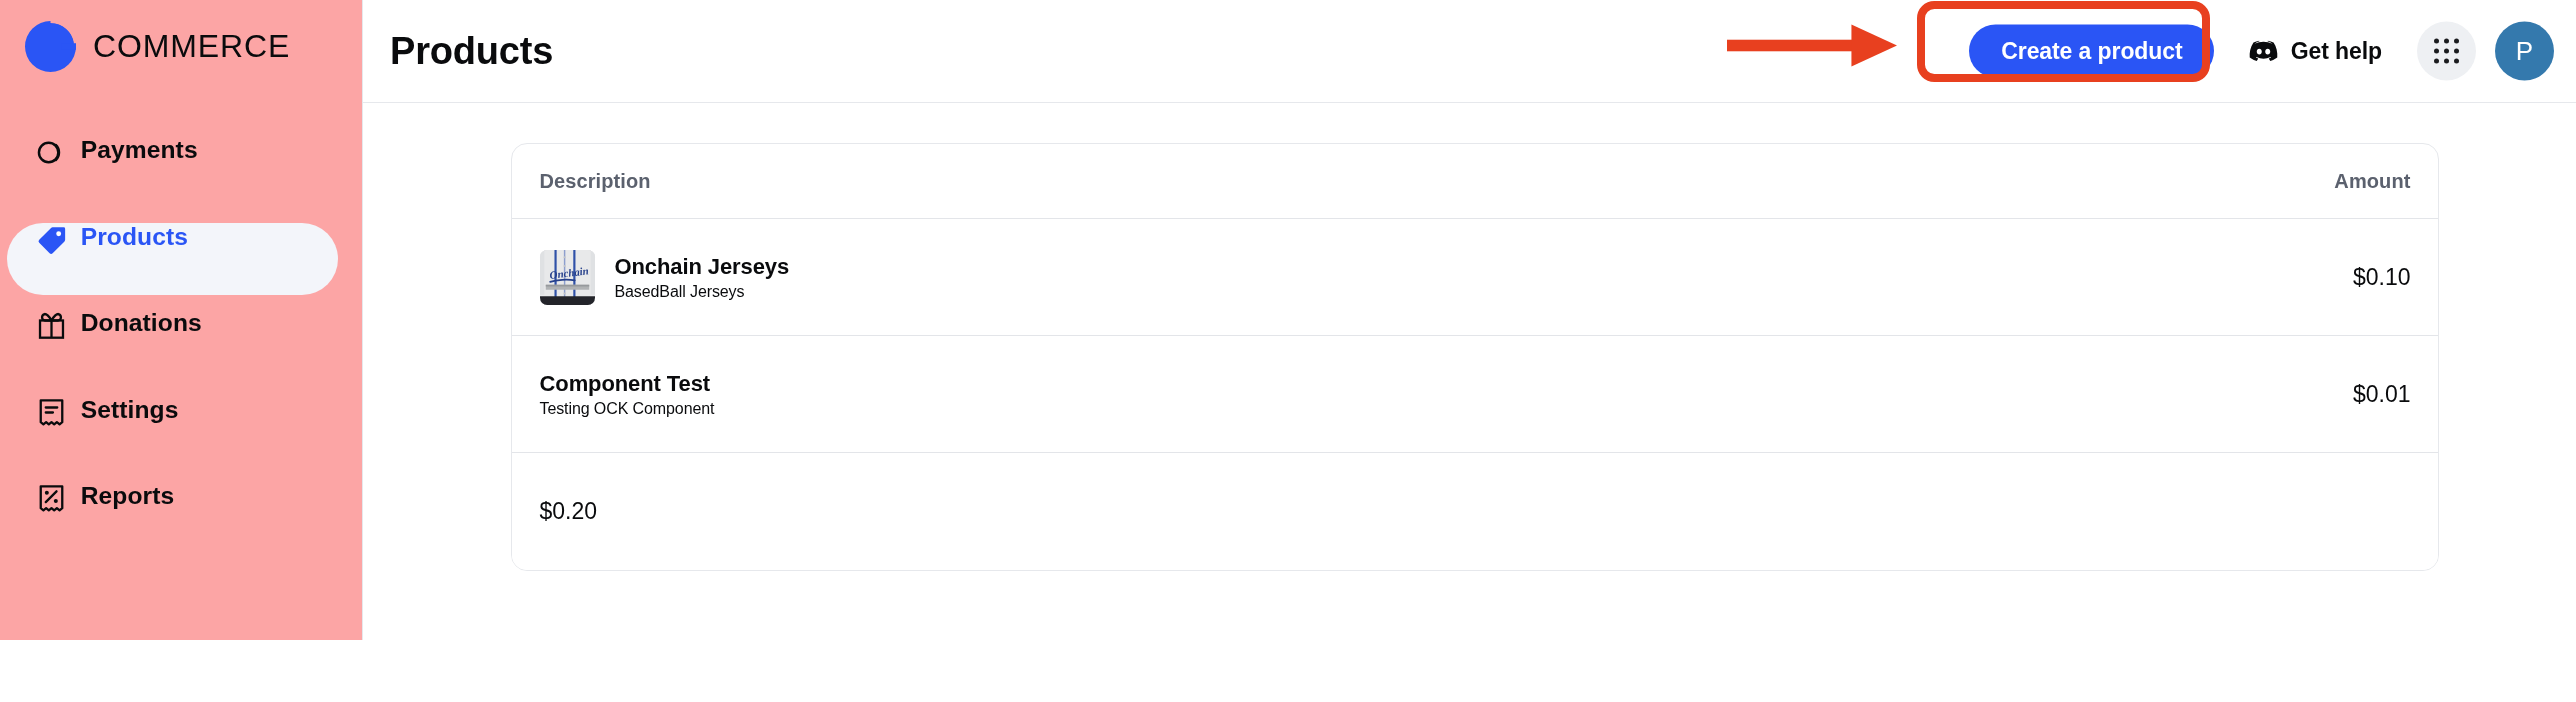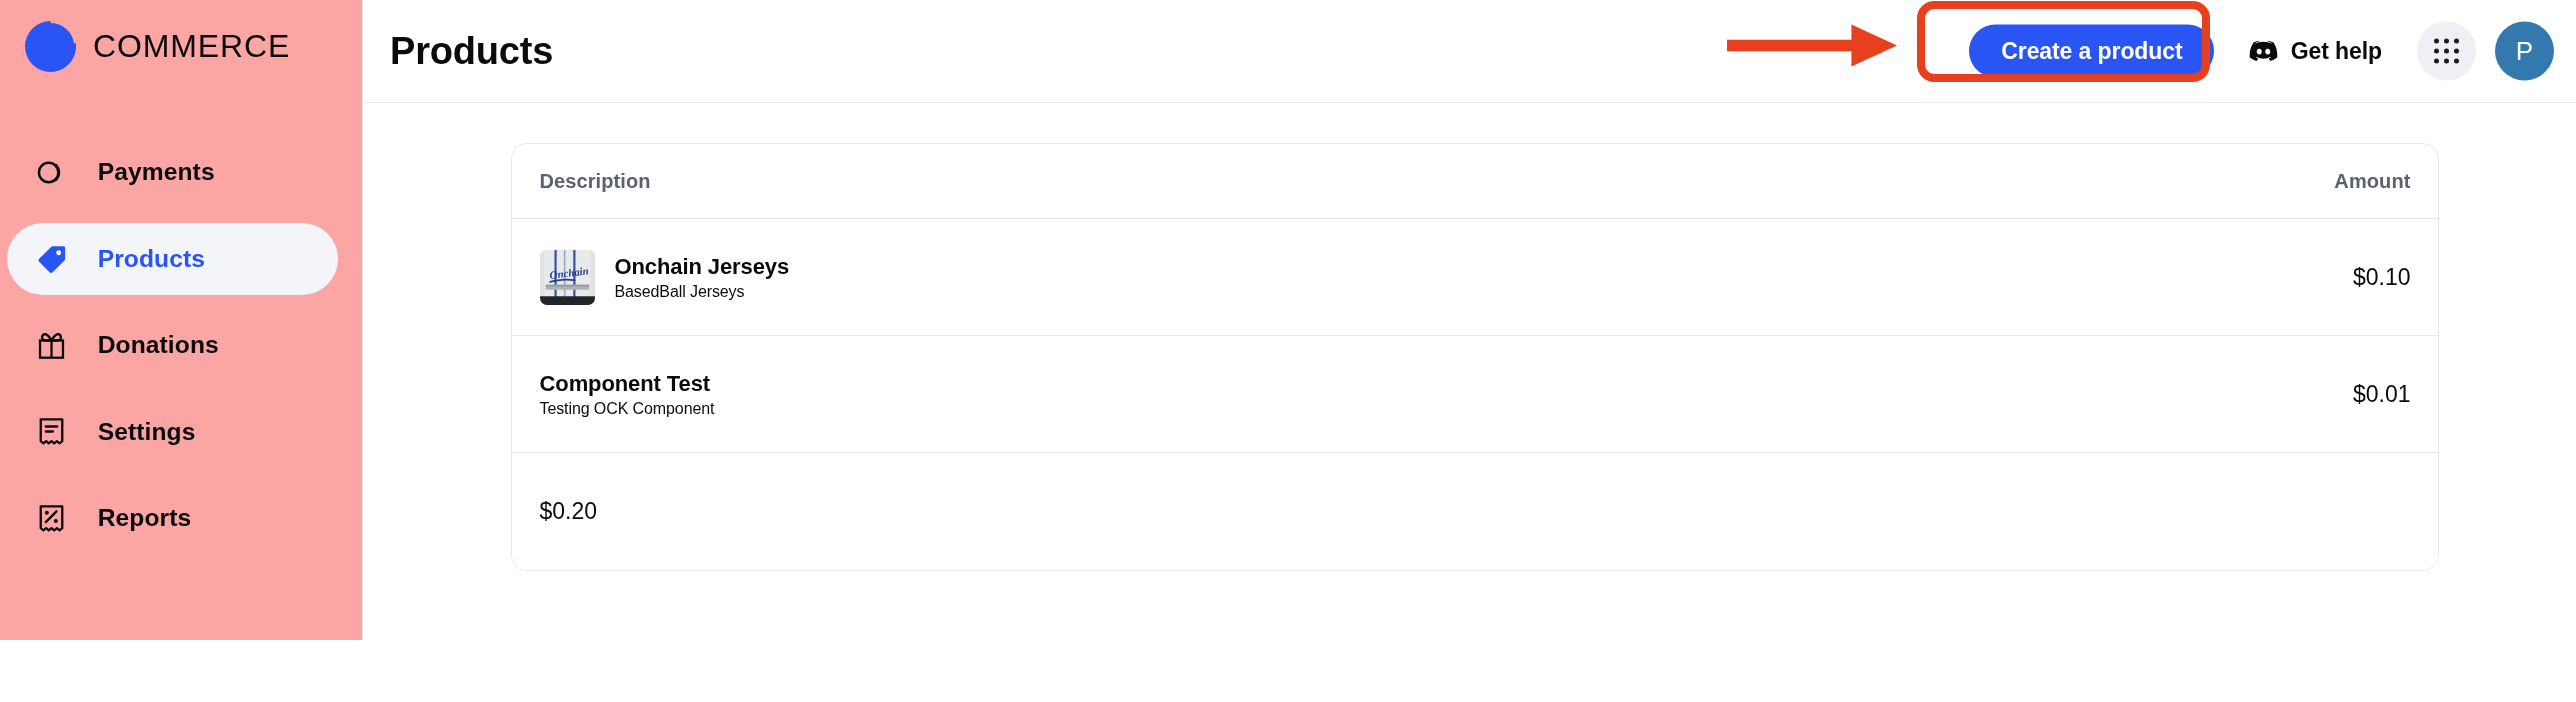--- a/index.html
+++ b/index.html
@@ -47,26 +47,25 @@
     color: #0a0b0d;
     white-space: nowrap;
     font-family: "Liberation Sans", sans-serif;
   }
 
   #nav { position: absolute; left: 0; top: 136px; width: 363px; }
 
   .nav-item {
     position: relative;
     display: flex;
-    align-items: center;
     height: 72px;
     margin: 0 24.6px 0 7.2px;
     padding-left: 27.5px;
     border-radius: 36px;
-    gap: 30px;
+    gap: 13px;
     cursor: pointer;
   }
   .nav-item + .nav-item { margin-top: 14.5px; }
   .nav-item.active { background: #f3f5fa; }
 
   .nav-icon {
     width: 33px; height: 33px;
     flex: 0 0 33px;
     display: flex; align-items: center; justify-content: center;
   }

